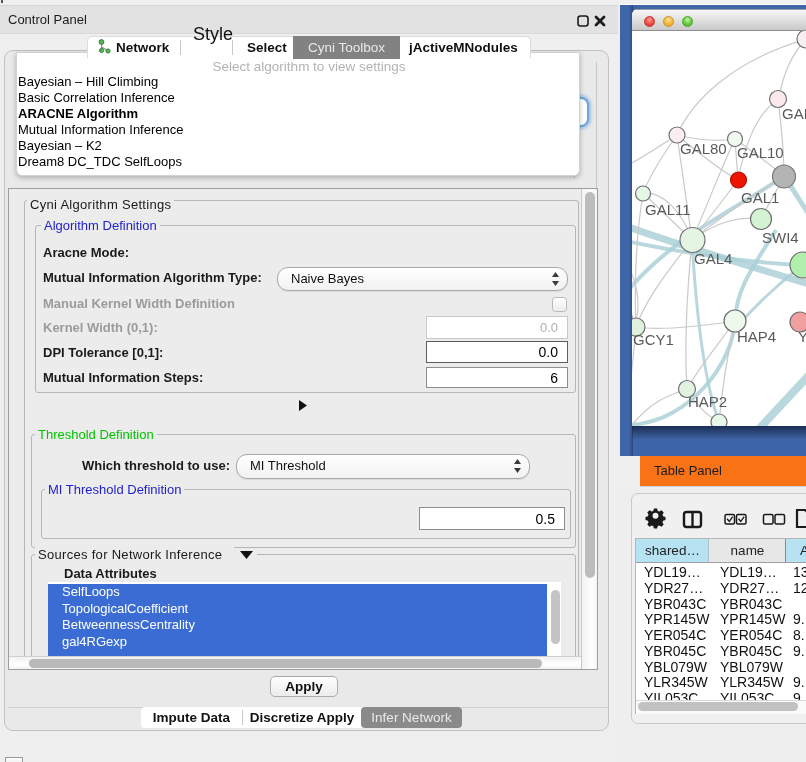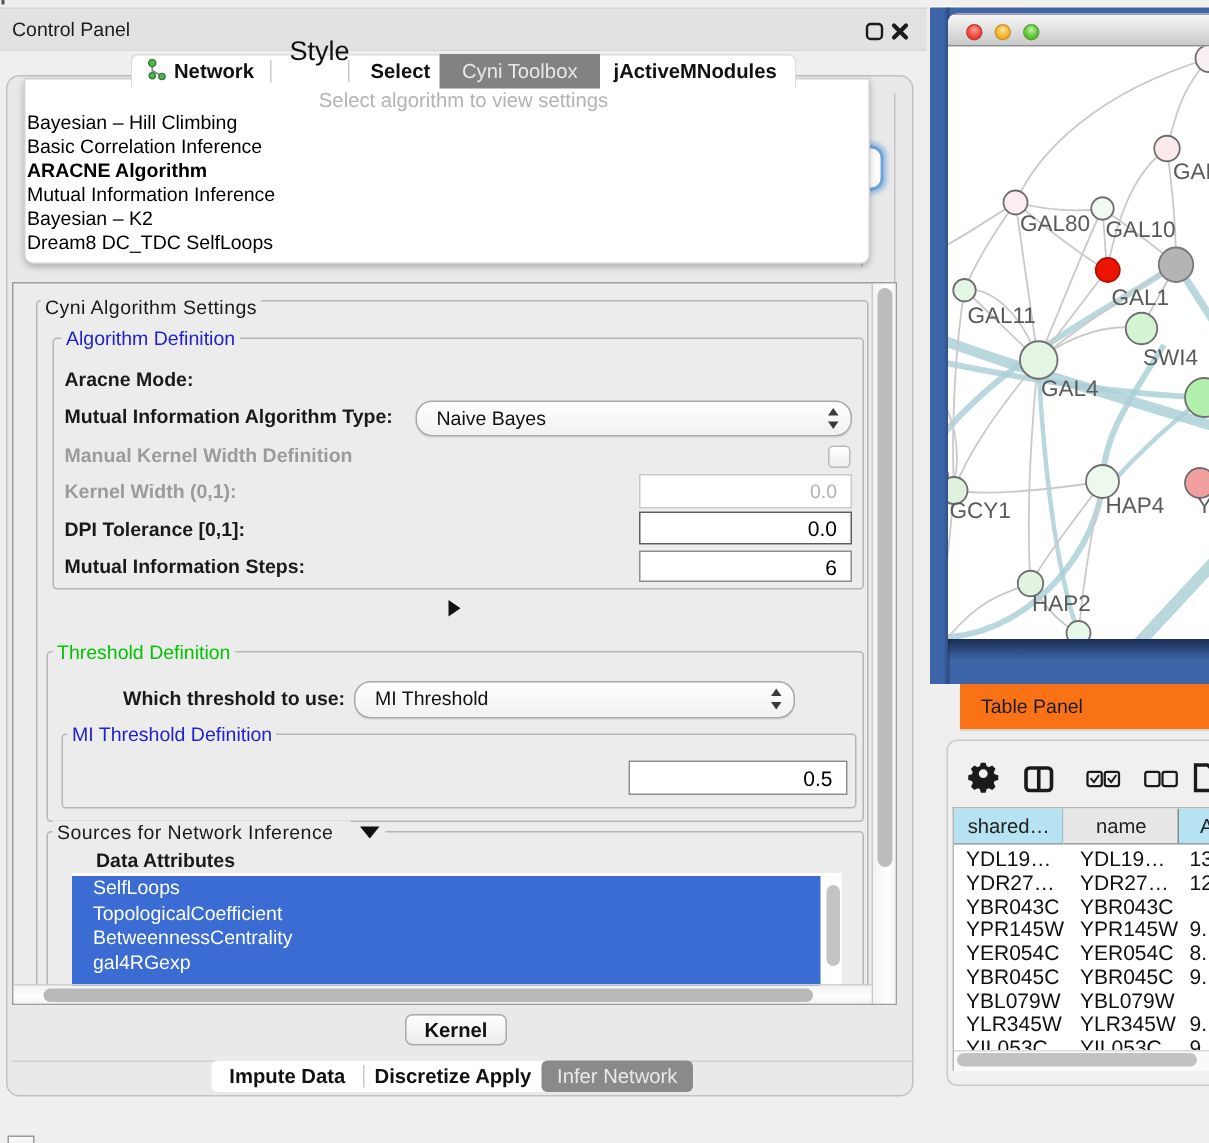--- a/index.html
+++ b/index.html
@@ -251,21 +251,21 @@
   </div>
 
   <div class="abs" style="left:572px;top:0;width:18px;height:482px;background:linear-gradient(90deg,#f2f2f2,#ffffff 60%,#eeeeee);border-left:1px solid #c9c9c9;box-sizing:border-box;"></div>
   <div class="abs" style="left:575.5px;top:3px;width:10px;height:386px;background:#bcbcbc;border-radius:5px;"></div>
 
   <div class="abs" style="left:0;top:467px;width:572px;height:13px;background:linear-gradient(#f2f2f2,#ffffff 60%,#eeeeee);border-top:1px solid #d0d0d0;"></div>
   <div class="abs" style="left:20px;top:469.5px;width:513px;height:9px;background:#b9b9b9;border-radius:4.5px;"></div>
 </div>
 
 <div class="abs" style="left:270px;top:676px;width:68px;height:21px;background:linear-gradient(#ffffff,#ececec);border:1px solid #ababab;border-radius:5px;box-sizing:border-box;text-align:center;">
-  <span style="font-size:13.5px;font-weight:bold;color:#111;line-height:19px;">Kernel</span>
+  <span style="font-size:13.5px;font-weight:bold;color:#111;line-height:19px;">Apply</span>
 </div>
 
 <div class="abs" style="left:8px;top:707px;width:601px;height:1px;background:#cfcfcf;"></div>
 <div class="abs" style="left:141px;top:707px;width:321px;height:21px;background:#fff;border-radius:4px;"></div>
 <div class="abs" style="left:361px;top:707px;width:101px;height:21px;background:#8a8a8a;border-radius:4px;"></div>
 <div class="abs" style="left:141px;top:707px;width:101px;text-align:center;font-size:13.5px;font-weight:bold;color:#111;line-height:21px;">Impute Data</div>
 <div class="abs" style="left:242px;top:710px;width:1px;height:15px;background:#c9c9c9;"></div>
 <div class="abs" style="left:243px;top:707px;width:118px;text-align:center;font-size:13.5px;font-weight:bold;color:#111;line-height:21px;">Discretize Apply</div>
 <div class="abs" style="left:361px;top:707px;width:101px;text-align:center;font-size:13.5px;color:#e9e9e9;line-height:21px;">Infer Network</div>
 

